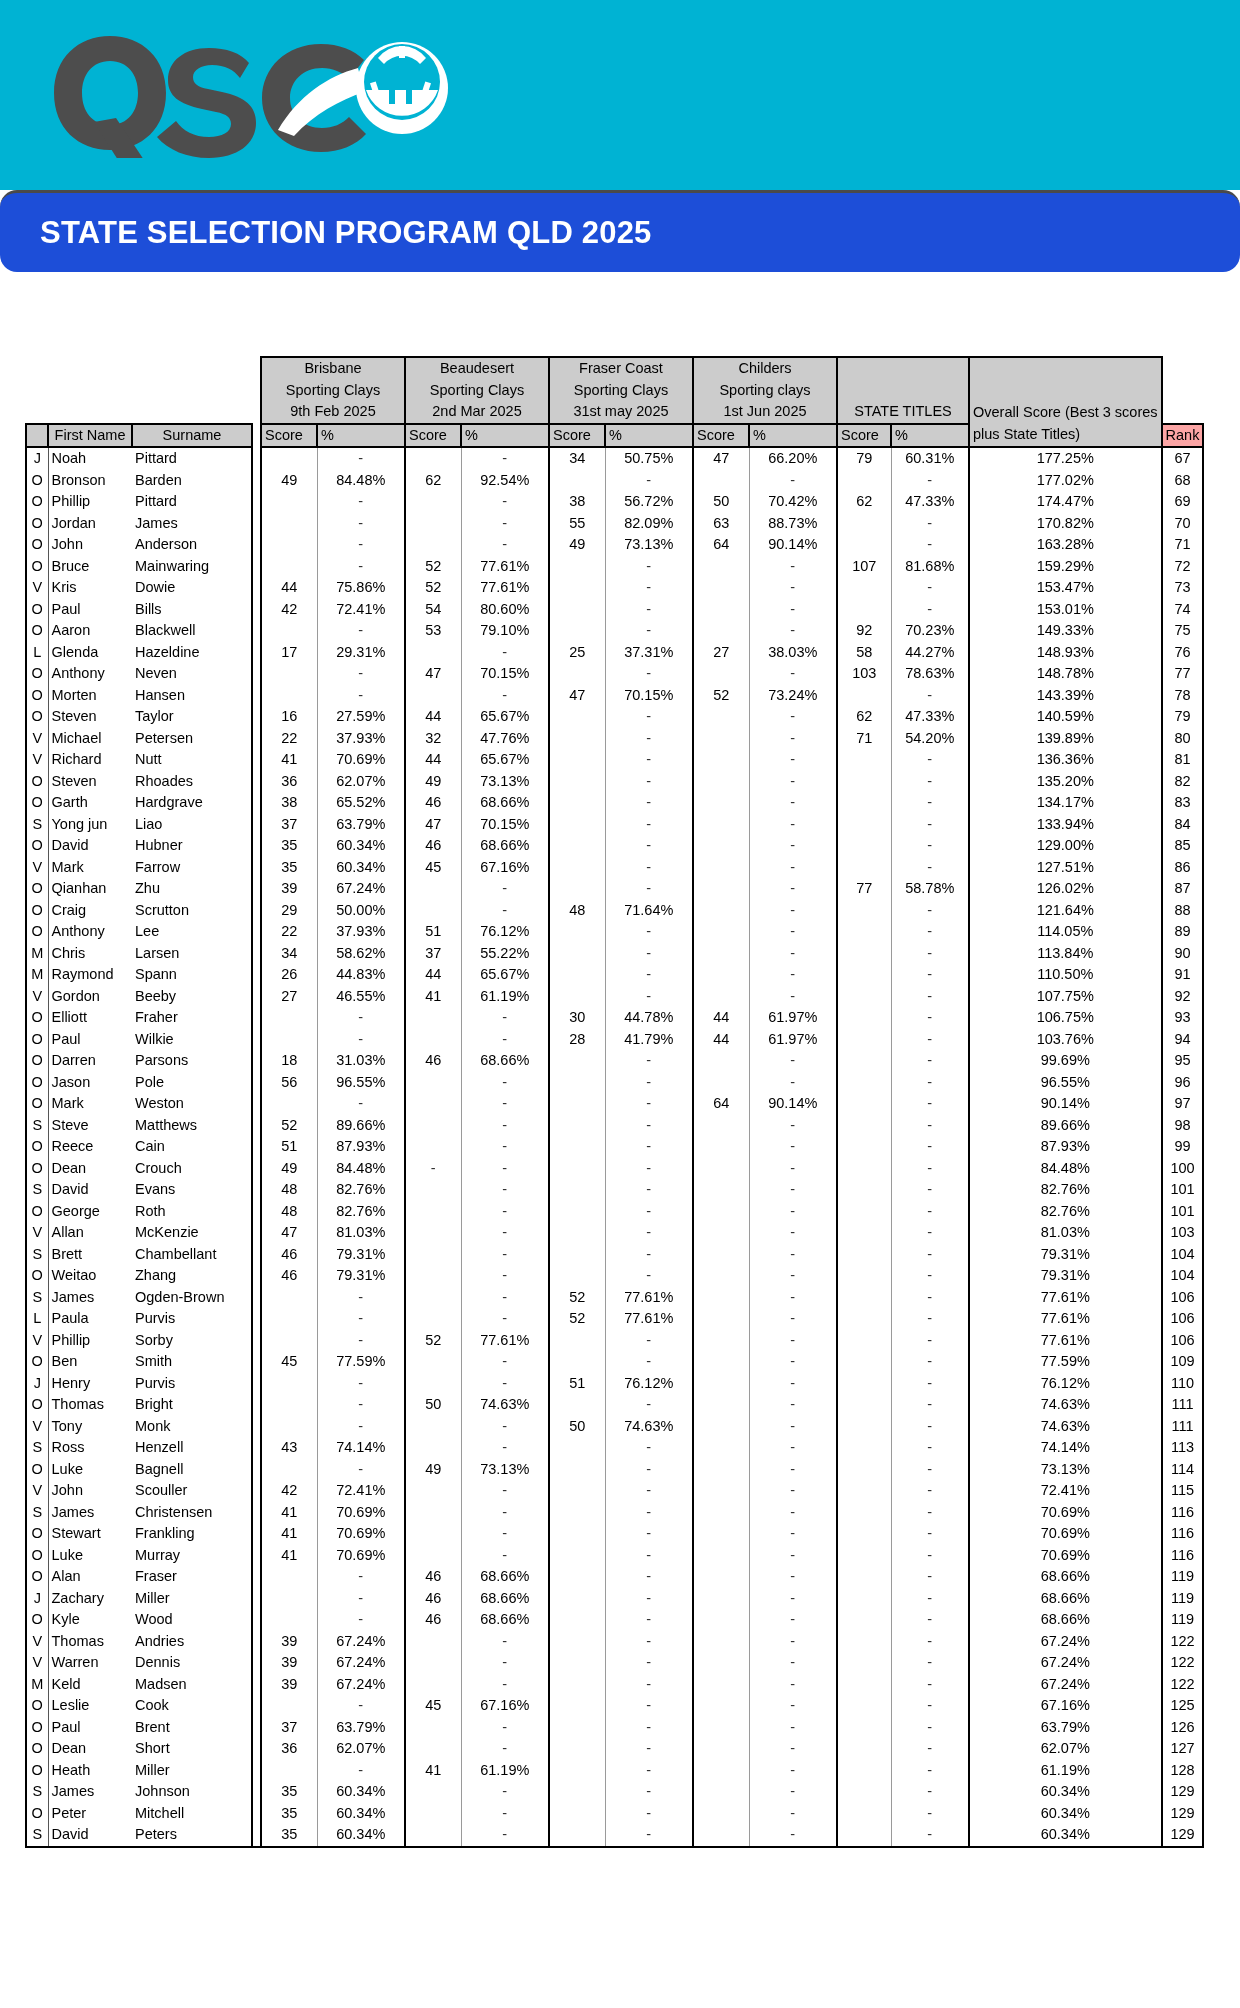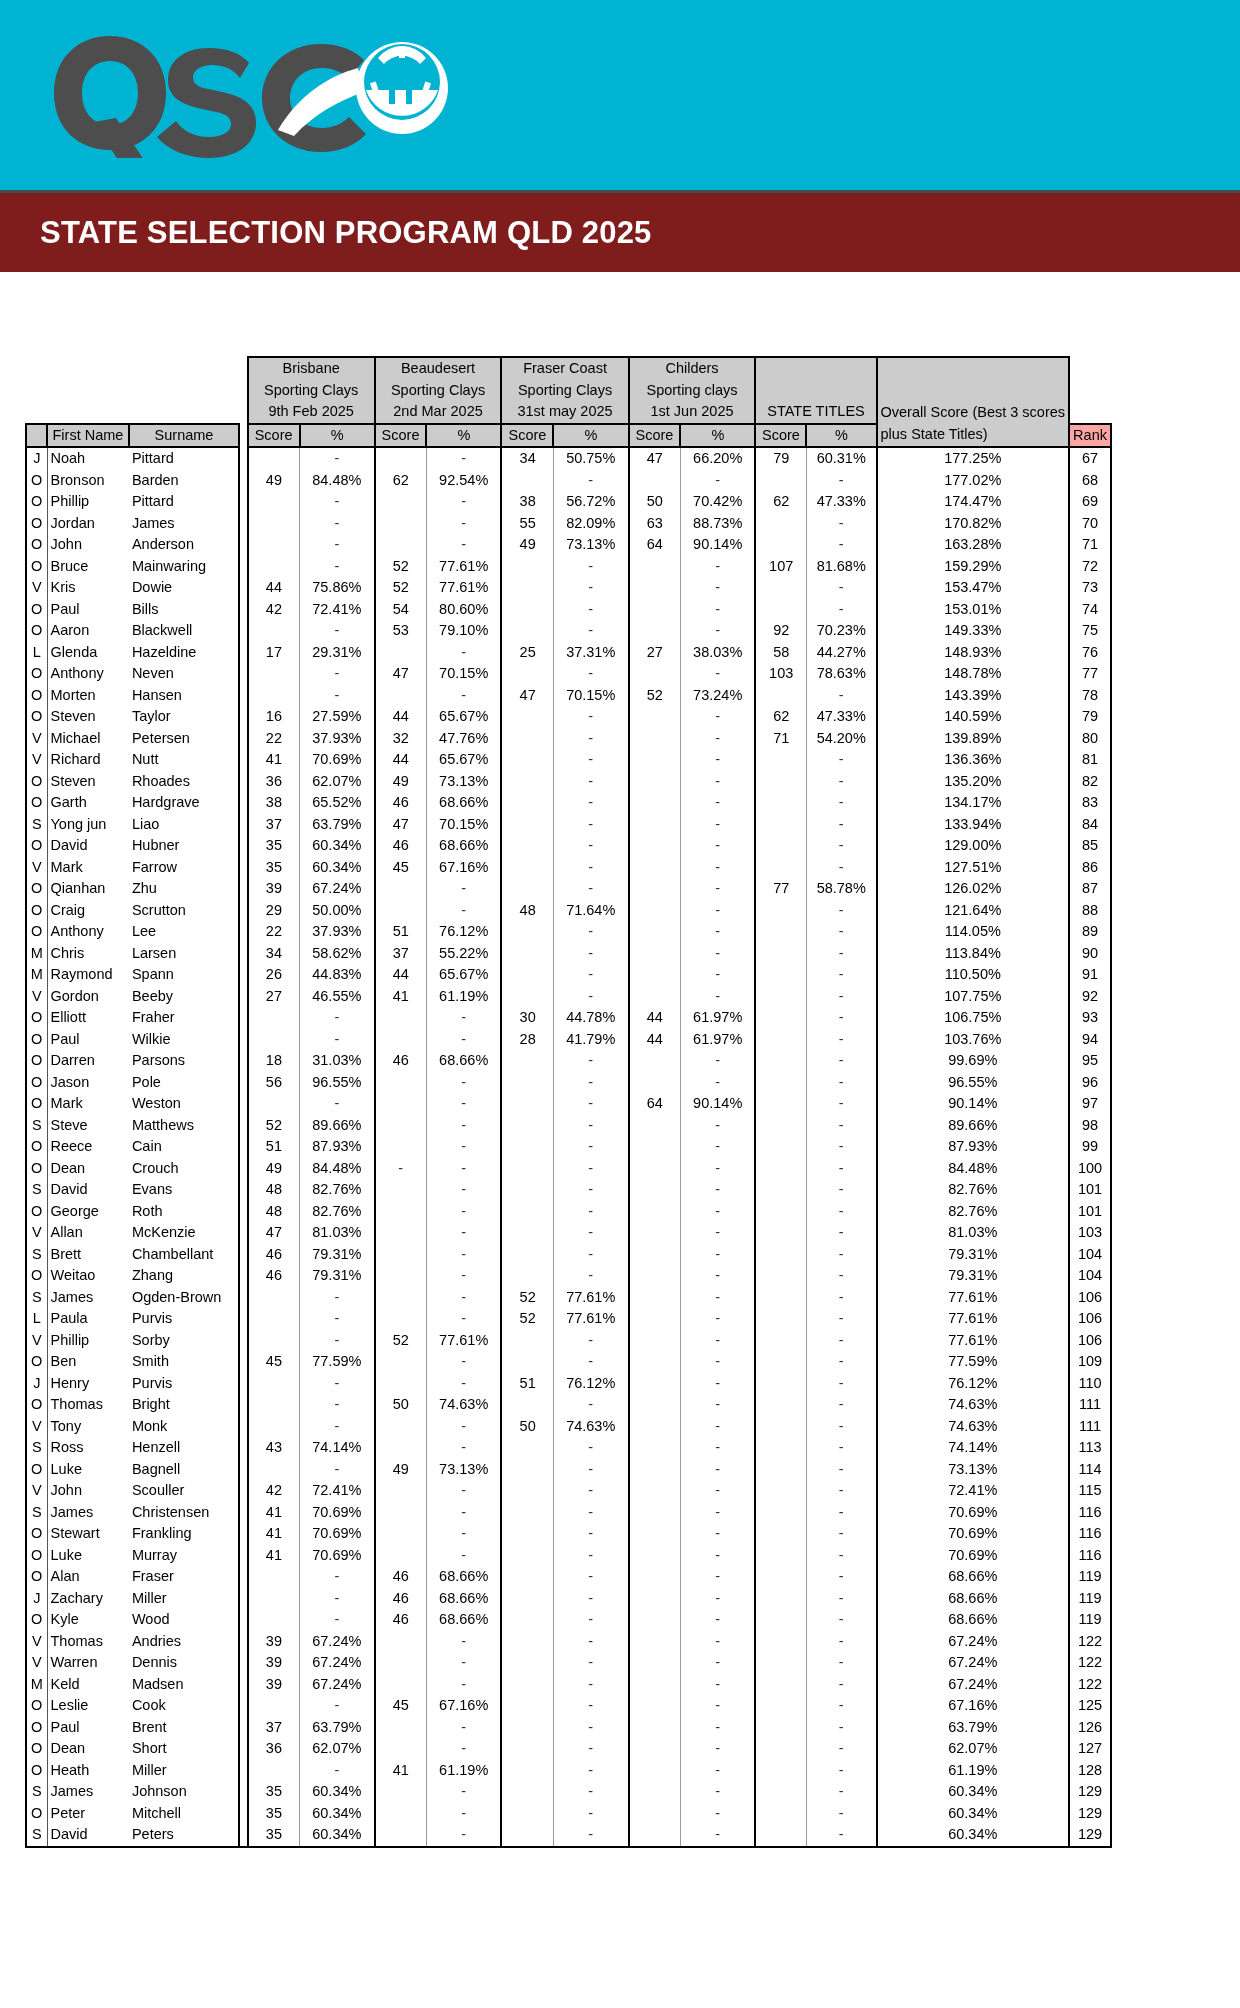--- a/index.html
+++ b/index.html
@@ -16,37 +16,38 @@
     position:relative;
   }
   #logo{
     position:absolute;left:46px;top:30px;
     width:420px;height:128px;
   }
   #logo svg{display:block;}
   
   #titlebar{
     width:1240px;height:82px;
-    background:#7f1d1d;
+    background:#1d4ed8;
     border-top:3px solid #4a4a4a;
     display:flex;align-items:center;
     box-sizing:border-box;
+    border-radius:17px;
   }
   #titlebar .title{
     color:#fff;
     font-size:31px;
     font-weight:700;
     letter-spacing:.2px;
     padding-left:40px;
     font-family:"Liberation Sans", sans-serif;
   }
   
   #sheet{
     position:relative;
-    width:1112px;
+    width:1240px;
     padding-top:84px;
     box-sizing:border-box;
   }
   table.grid{
     border-collapse:collapse;
     margin-left:25px;
     font-size:14.5px;
     table-layout:fixed;
   }
   table.grid td, table.grid th{
@@ -93,21 +94,21 @@
     text-align:center;
     font-weight:700;
     font-size:14.5px;
     vertical-align:bottom;
     padding-bottom:2px;
     height:62px;
   }
   
   .sub{
     background:#cccccc;
-    text-align:center;
+    text-align:left;
     border:2px solid #000;
     font-weight:400;
     height:22px;
     margin-left:13px;
   }
   .sub-name{
     background:#cccccc;
     text-align:center;
     border:2px solid #000;
     font-weight:400;

